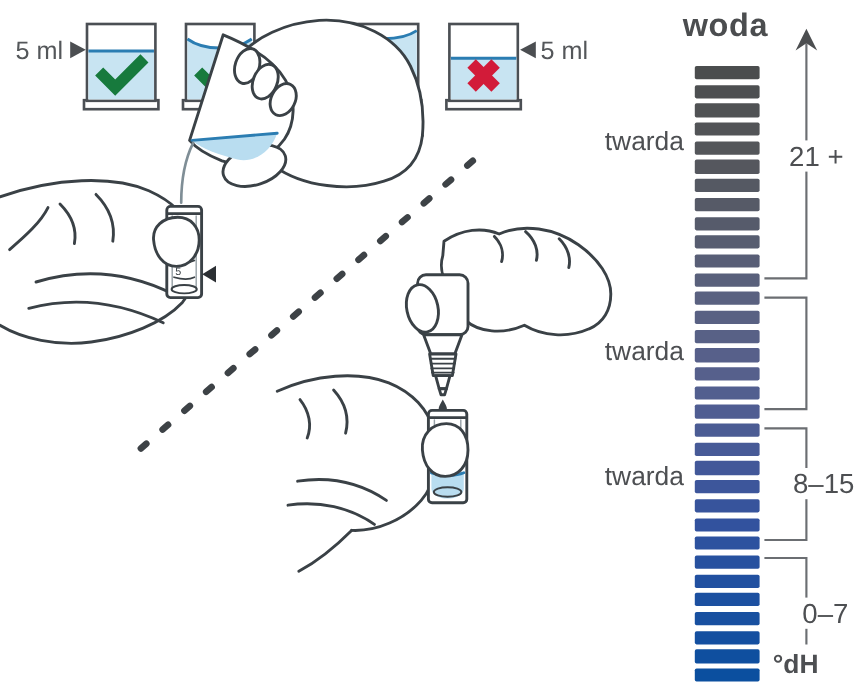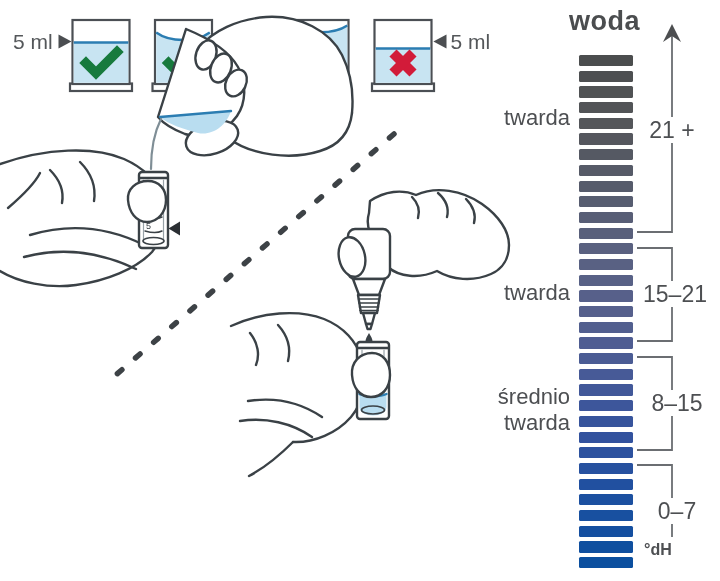--- a/index.html
+++ b/index.html
@@ -22,23 +22,23 @@
   .illu-svg{left:0;top:95;}
 
   
   .scale-title{position:absolute;left:569px;top:8px;font-size:27px;line-height:1;
                font-weight:700;color:#4b4d4f;letter-spacing:.5px;}
   .bars{position:absolute;left:579px;top:55px;display:flex;flex-direction:column;gap:4.5px;}
   .bar{width:54px;height:11.2px;border-radius:1.5px;}
   .bracket-svg{left:556px;top:0;}
   .cat-label{position:absolute;width:140px;text-align:right;right:150px;
              font-size:22px;line-height:26px;color:#4d4f52;}
-  .range-label{position:absolute;text-align:center;font-size:23px;line-height:26px;
+  .range-label{position:absolute;text-align:right;font-size:23px;line-height:26px;
                color:#4d4f52;background:#fff;}
-  .unit-label{position:absolute;left:644px;top:541px;font-size:16px;font-weight:700;color:#4d4f52;text-align:center;}
+  .unit-label{position:absolute;left:644px;top:541px;font-size:22px;font-weight:700;color:#4d4f52;text-align:center;}
 </style>
 </head>
 <body>
 
 <div class="canvas">
 
   <svg class="guide-svg" width="500" height="100" viewBox="0 0 500 100">
     <text class="ml" x="13" y="49">5 ml</text>
     <polygon class="tri" points="58.5,34.5 58.5,48.5 71.5,41.5"></polygon>
 
@@ -231,22 +231,20 @@
     <polygon points="663,42 672,24 681,42 672,36" fill="#4c4e50" stroke="none"></polygon>
   </svg>
 
   <div class="cat-label" style="top:105px">
     <div>twarda</div>
   </div>
   <div class="cat-label" style="top:280px">
     <div>twarda</div>
   </div>
   <div class="cat-label" style="top:384px">
-    <div>średnio</div>
     <div>twarda</div>
   </div>
 
   <div class="range-label" style="left:641px;top:117px;width:62px">21 +</div>
-  <div class="range-label" style="left:636px;top:281px;width:78px">15–21</div>
   <div class="range-label" style="left:642px;top:390px;width:70px">8–15</div>
   <div class="range-label" style="left:647px;top:498px;width:60px">0–7</div>
   <div class="unit-label">°dH</div>
 </div>
 
 </body></html>

